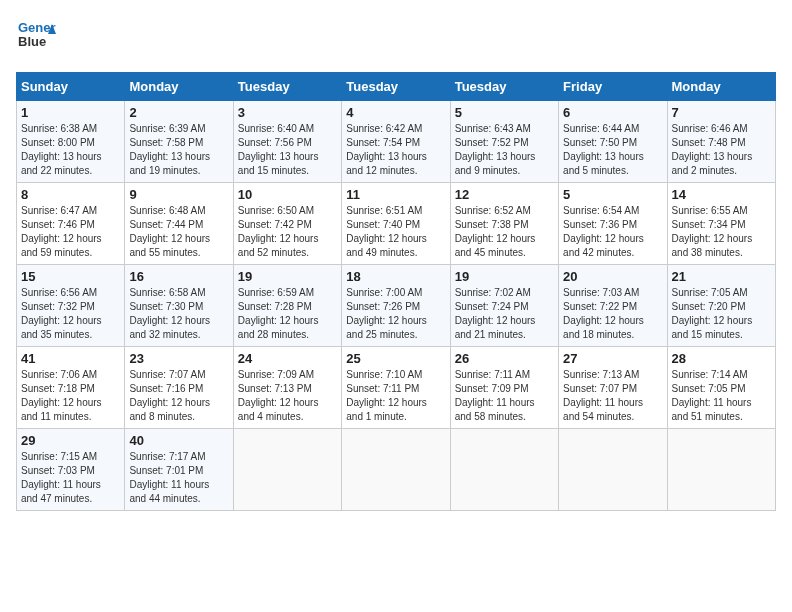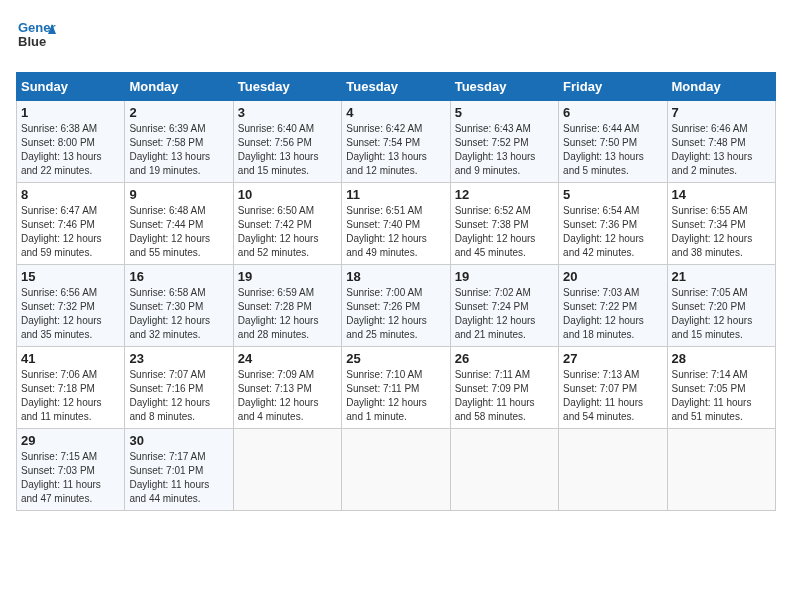--- a/index.html
+++ b/index.html
@@ -140,21 +140,21 @@
         <td><span class="day-num">41</span><span class="day-detail">Sunrise: 7:06 AM<br>Sunset: 7:18 PM<br>Daylight: 12 hours<br>and 11 minutes.</span></td>
         <td><span class="day-num">23</span><span class="day-detail">Sunrise: 7:07 AM<br>Sunset: 7:16 PM<br>Daylight: 12 hours<br>and 8 minutes.</span></td>
         <td><span class="day-num">24</span><span class="day-detail">Sunrise: 7:09 AM<br>Sunset: 7:13 PM<br>Daylight: 12 hours<br>and 4 minutes.</span></td>
         <td><span class="day-num">25</span><span class="day-detail">Sunrise: 7:10 AM<br>Sunset: 7:11 PM<br>Daylight: 12 hours<br>and 1 minute.</span></td>
         <td><span class="day-num">26</span><span class="day-detail">Sunrise: 7:11 AM<br>Sunset: 7:09 PM<br>Daylight: 11 hours<br>and 58 minutes.</span></td>
         <td><span class="day-num">27</span><span class="day-detail">Sunrise: 7:13 AM<br>Sunset: 7:07 PM<br>Daylight: 11 hours<br>and 54 minutes.</span></td>
         <td><span class="day-num">28</span><span class="day-detail">Sunrise: 7:14 AM<br>Sunset: 7:05 PM<br>Daylight: 11 hours<br>and 51 minutes.</span></td>
       </tr>
       <tr>
         <td><span class="day-num">29</span><span class="day-detail">Sunrise: 7:15 AM<br>Sunset: 7:03 PM<br>Daylight: 11 hours<br>and 47 minutes.</span></td>
-        <td><span class="day-num">30</span><span class="day-detail">Sunrise: 7:17 AM<br>Sunset: 7:01 PM<br>Daylight: 11 hours<br>and 44 minutes.</span></td>
+        <td><span class="day-num">40</span><span class="day-detail">Sunrise: 7:17 AM<br>Sunset: 7:01 PM<br>Daylight: 11 hours<br>and 44 minutes.</span></td>
         <td class="empty-cell"></td>
         <td class="empty-cell"></td>
         <td class="empty-cell"></td>
         <td class="empty-cell"></td>
         <td class="empty-cell"></td>
       </tr>
     </tbody>
 </table>
 
 </body></html>

